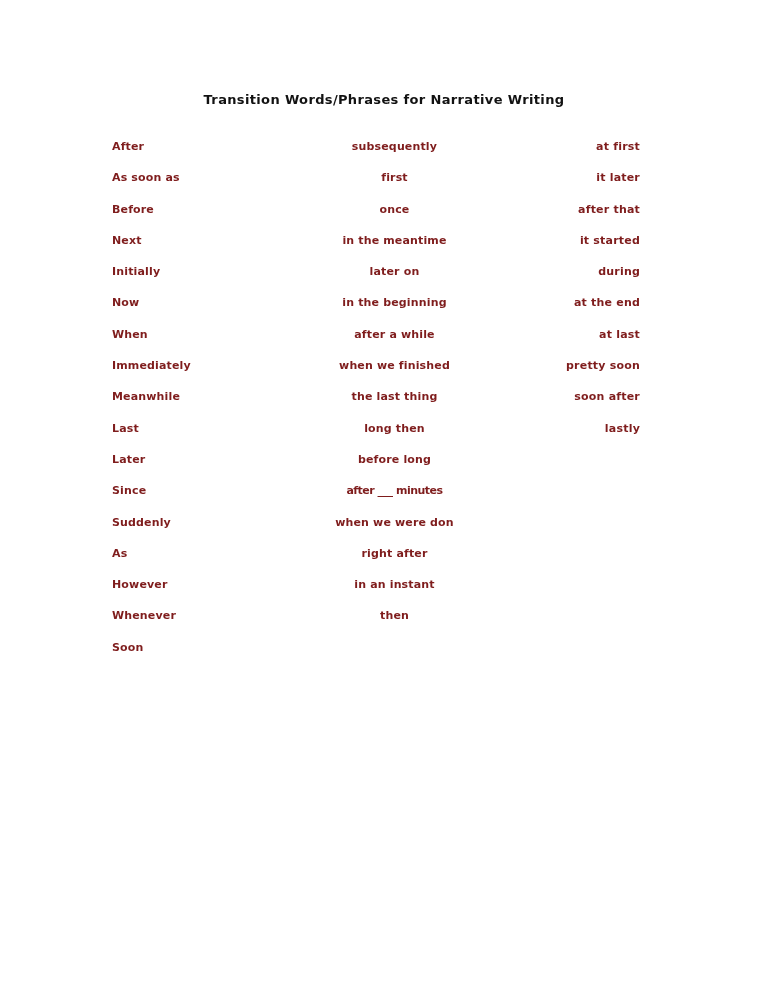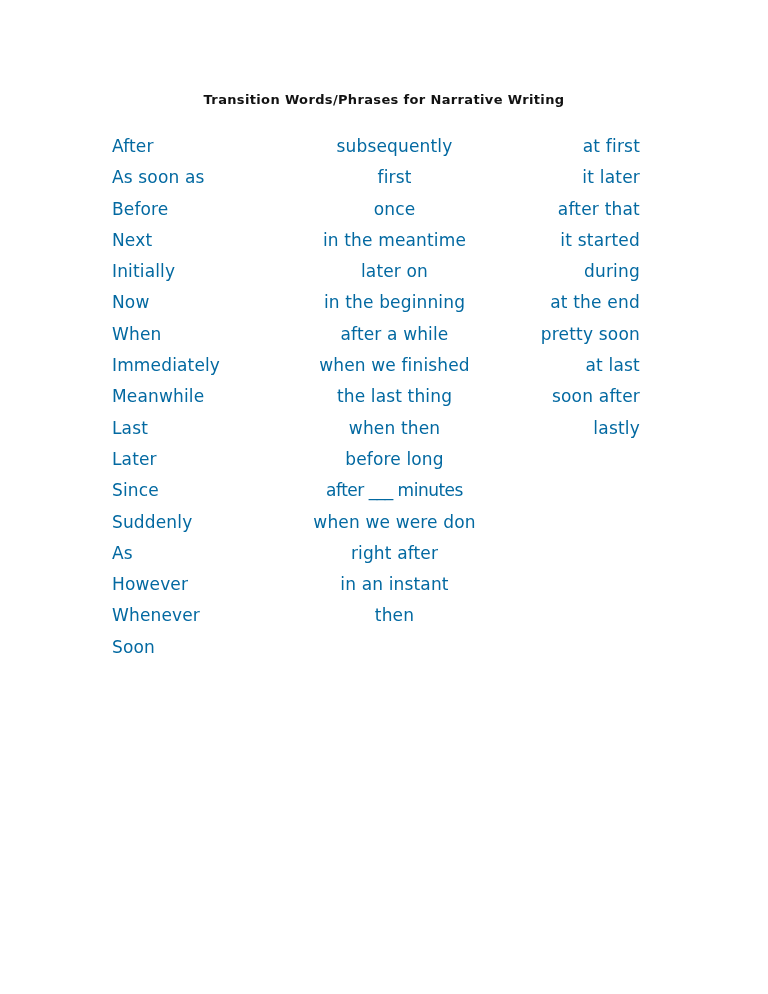--- a/index.html
+++ b/index.html
@@ -42,23 +42,23 @@
     position: absolute;
     top: 0;
   }
   .col-1 { left: 112px; width: 175px; text-align: left; }
   .col-2 { left: 292px; width: 205px; text-align: center; }
   .col-3 { left: 505px; width: 135px; text-align: center; }
 
   .entry {
     height: 31.3px;
     line-height: 31.3px;
-    font-size: 17px;
-    font-weight: normal;
-    color: #0369a1;
+    font-size: 11px;
+    font-weight: bold;
+    color: #7f1d1d;
     white-space: nowrap;
     letter-spacing: 0.15px;
   }
   .col-3 .entry {
     letter-spacing: 0.2px;
     text-align: right;
   }
   .blank-fill {
     letter-spacing: -0.5px;
   }
@@ -95,36 +95,36 @@
     <div class="col col-2">
       <div class="entry">subsequently</div>
       <div class="entry">first</div>
       <div class="entry">once</div>
       <div class="entry">in the meantime</div>
       <div class="entry">later on</div>
       <div class="entry">in the beginning</div>
       <div class="entry">after a while</div>
       <div class="entry">when we finished</div>
       <div class="entry">the last thing</div>
-      <div class="entry">when then</div>
+      <div class="entry">long then</div>
       <div class="entry">before long</div>
       <div class="entry blank-fill">after ___ minutes</div>
       <div class="entry">when we were don</div>
       <div class="entry">right after</div>
       <div class="entry">in an instant</div>
       <div class="entry">then</div>
     </div>
 
     <div class="col col-3">
       <div class="entry">at first</div>
       <div class="entry">it later</div>
       <div class="entry">after that</div>
       <div class="entry">it started</div>
       <div class="entry">during</div>
       <div class="entry">at the end</div>
+      <div class="entry">at last</div>
       <div class="entry">pretty soon</div>
-      <div class="entry">at last</div>
       <div class="entry">soon after</div>
       <div class="entry">lastly</div>
     </div>
 
   </div>
 </div>
 
 </body></html>

